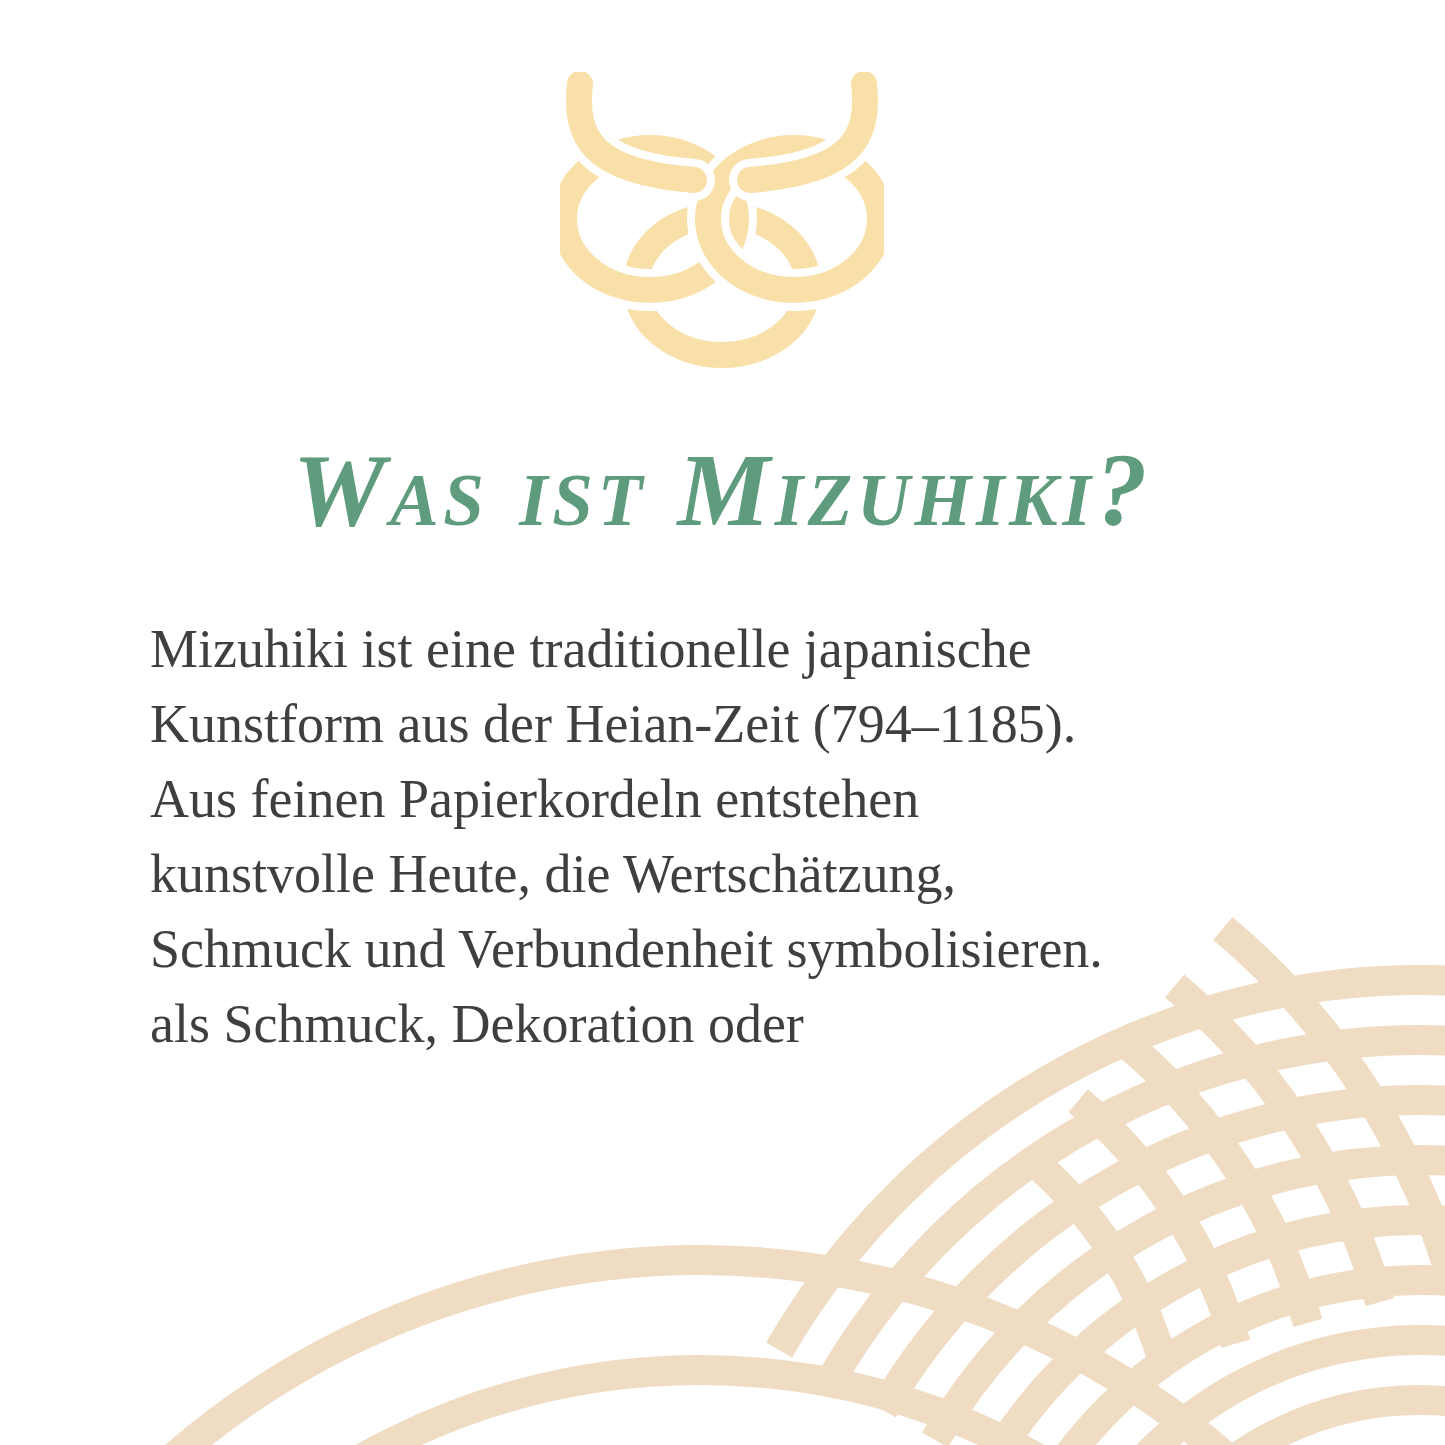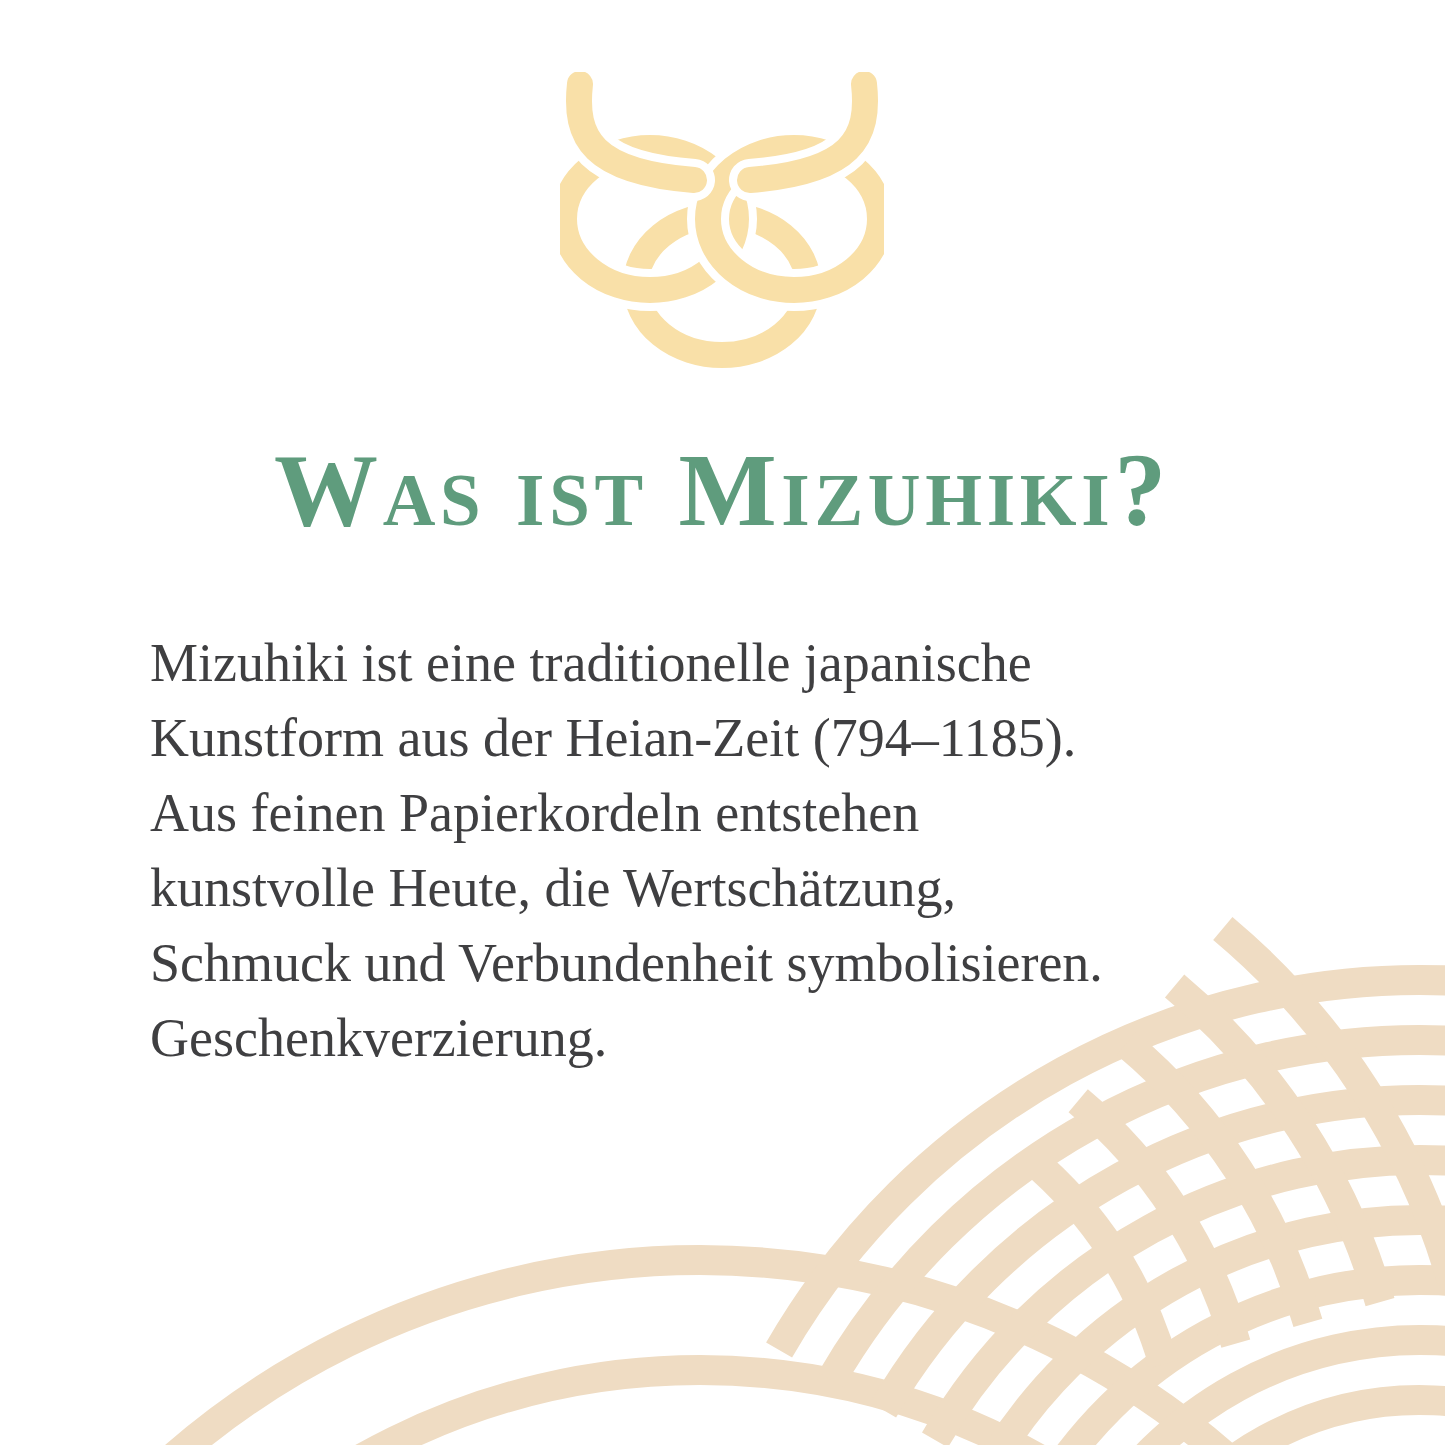--- a/index.html
+++ b/index.html
@@ -54,32 +54,32 @@
     z-index: 2;
     text-align: center;
     font-family: "Liberation Serif", "DejaVu Serif", serif;
     font-weight: 700;
     font-size: 104px;
     line-height: 1;
     letter-spacing: 0.045em;
     font-variant-caps: small-caps;
     color: var(--heading-color, #5f9c7d);
     white-space: nowrap;
+    font-style: italic;
   }
 
   
   #paragraph {
     position: absolute;
     left: 150px;
     top: 612px;
     z-index: 2;
     font-size: 54px;
     line-height: 75px;
     color: var(--text-color, #3f3f41);
-    margin-top: 14px;
   }
   #paragraph .line { white-space: nowrap; }
 </style>
 </head>
 <body>
 
 <div id="canvas">
 
   <svg id="wave-pattern" width="1445" height="1445" viewBox="0 0 1445 1445" aria-hidden="true">
       <path d="M 171.4 1616.5 A 690 690 0 0 1 1228.6 1616.5" stroke-width="30"></path>
@@ -120,16 +120,16 @@
   </svg>
 
   <h1 id="title">Was ist Mizuhiki?</h1>
 
   <div id="paragraph">
     <div class="line">Mizuhiki ist eine traditionelle japanische</div>
     <div class="line">Kunstform aus der Heian-Zeit (794–1185).</div>
     <div class="line">Aus feinen Papierkordeln entstehen</div>
     <div class="line">kunstvolle Heute, die Wertschätzung,</div>
     <div class="line">Schmuck und Verbundenheit symbolisieren.</div>
-    <div class="line">Geschenkverzierung.</div>
+    <div class="line">als Schmuck, Dekoration oder</div>
   </div>
 
 </div>
 
 </body></html>

